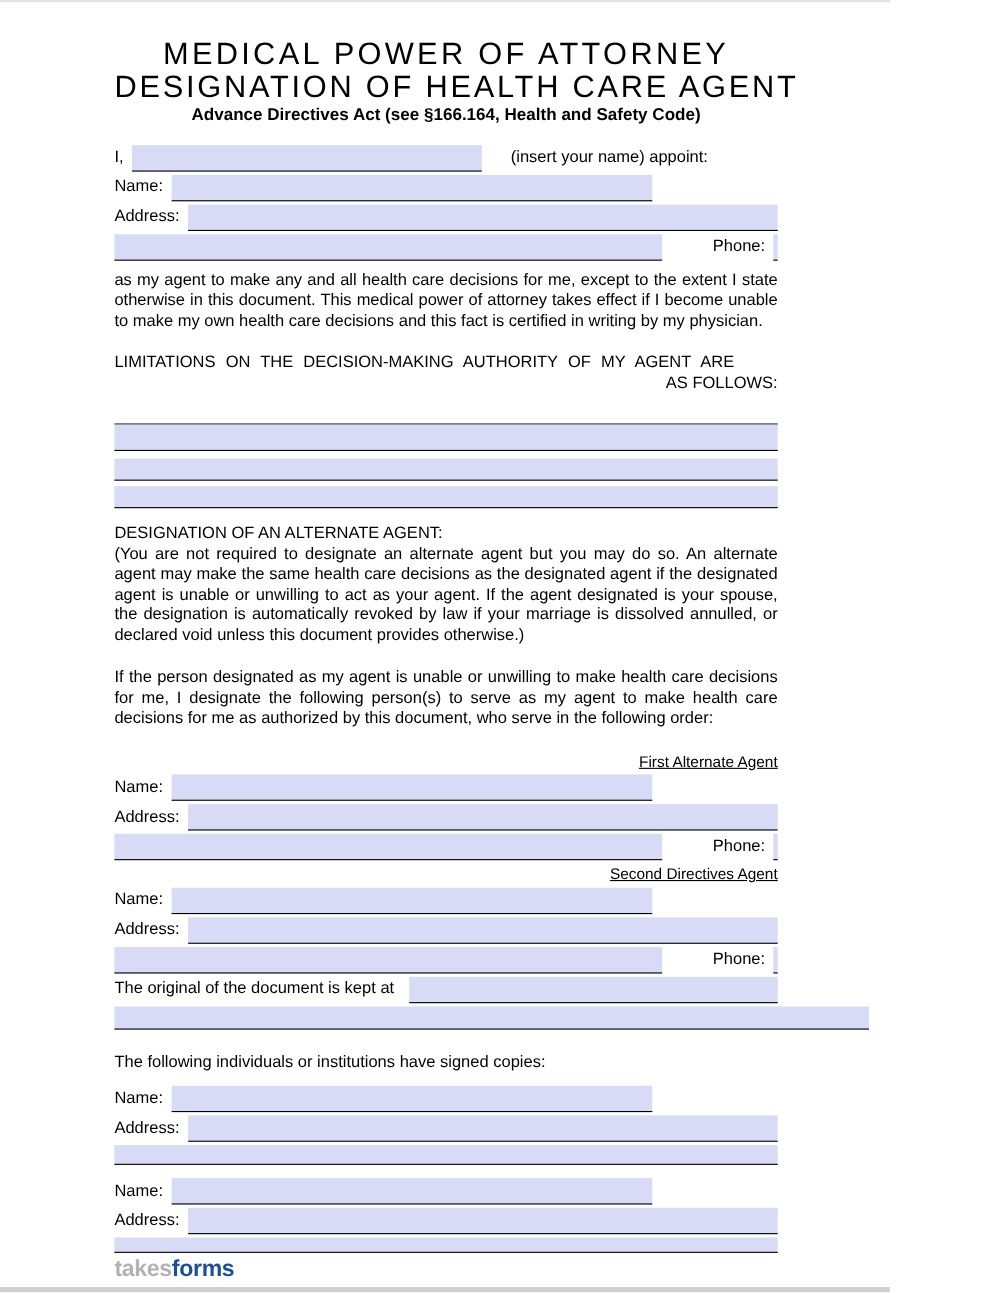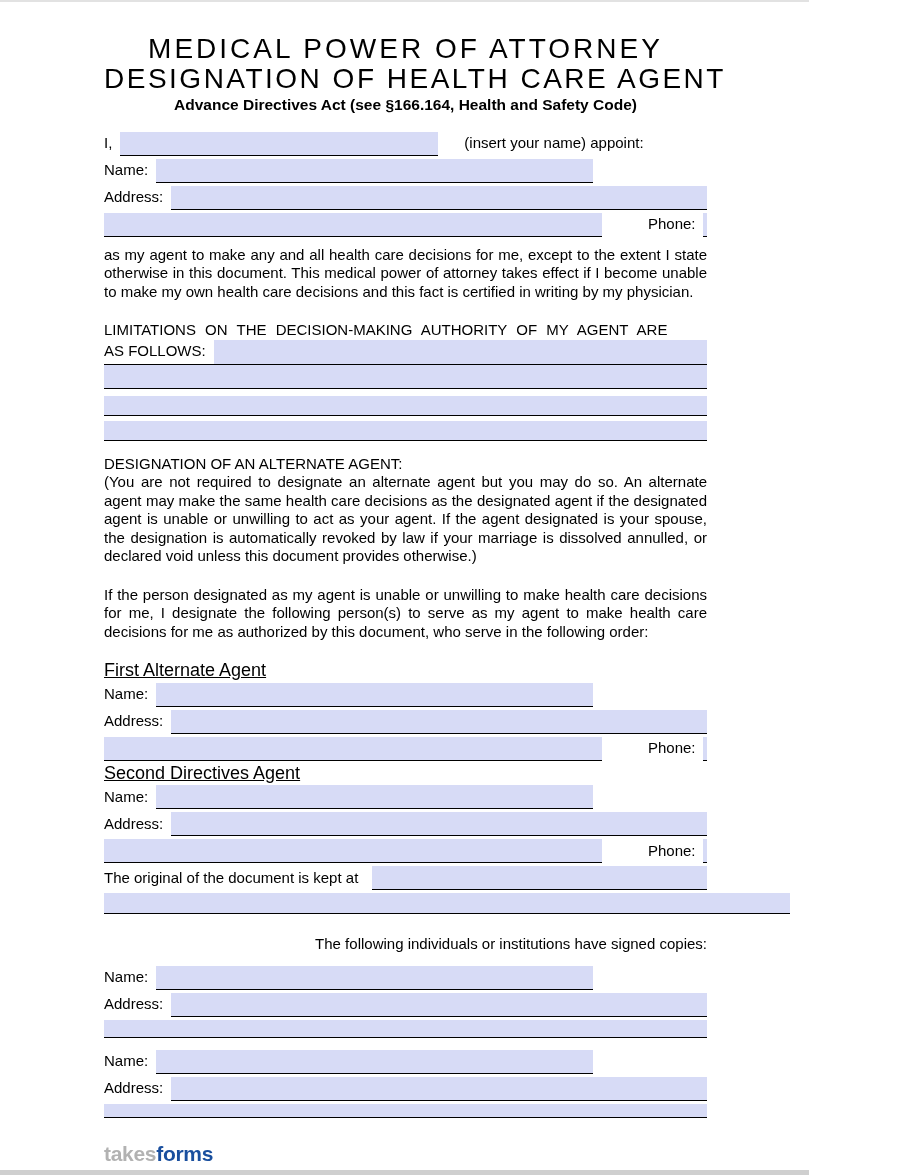--- a/index.html
+++ b/index.html
@@ -38,35 +38,35 @@
   .i-field{width:318px;}
   .hint{padding-bottom:3px;margin-left:26px;white-space:nowrap;}
   .name-field{width:437px;}
   .addr2-field{width:498px;}
   .phone-lbl{padding:0 7px 3px 9px;margin-left:37px;}
   
   .para{text-align:justify;margin-top:9px;}
   .mt20{margin-top:20px;}
   
   .lim-head1{margin-top:20px;word-spacing:5px;white-space:nowrap;}
-  .lim-row2{display:flex;align-items:flex-end;border-bottom:1.5px solid #000;}
+  .lim-row2{display:flex;align-items:flex-end;border-bottom:1.5px solid #000;flex-direction:column;}
   .lim-row2 .lbl{padding-bottom:3px;white-space:nowrap;}
   .lim-row2 .field{border-bottom:none;height:24px;margin-left:8px;}
   .lim-line{display:block;width:100%;background:var(--field-bg);border-bottom:1.5px solid #000;}
   .lim-b{height:24px;}
   .lim-c{height:20px;margin-top:7px;}
   .lim-d{height:20px;margin-top:5px;}
   
   .caps-head{margin-top:14px;}
-  .u-head{margin-top:20px;text-decoration:underline;font-size:18px;}
+  .u-head{margin-top:20px;text-decoration:underline;font-size:14px;text-align:right;}
   .u-head2{margin-top:2px;}
   
   .kept-row{margin-top:3px;}
   .kept2{width:686px;height:21px;margin-top:3px;display:block;}
-  .copies-lbl{margin-top:21px;text-align:right;}
+  .copies-lbl{margin-top:21px;}
   .block-start{margin-top:12px;}
   .full-a{width:100%;height:18px;display:block;margin-top:0;}
   .full-b{width:100%;height:14px;display:block;margin-top:0;}
   
   .logo{position:absolute;left:104px;bottom:12px;font-size:21px;font-weight:bold;letter-spacing:-0.3px;}
   .logo .free{color:var(--logo-free);}
   .logo .forms{color:var(--logo-forms);}
   .bottomstrip{position:absolute;left:0;bottom:0;width:100%;height:5px;background:#cfcfcf;}
 </style>
 </head>

